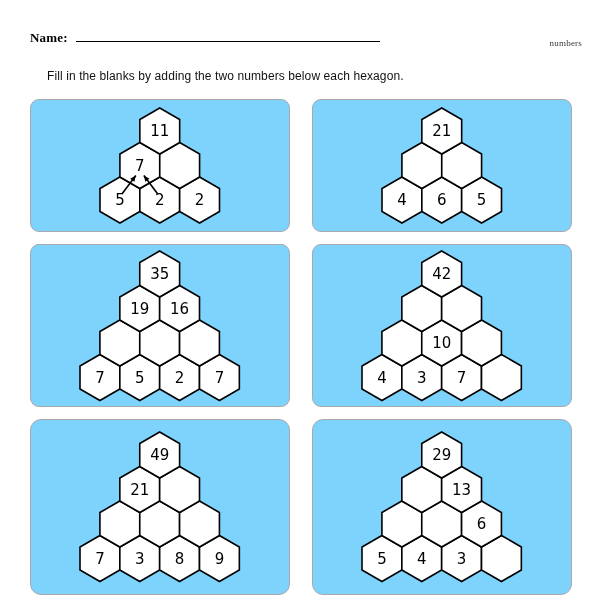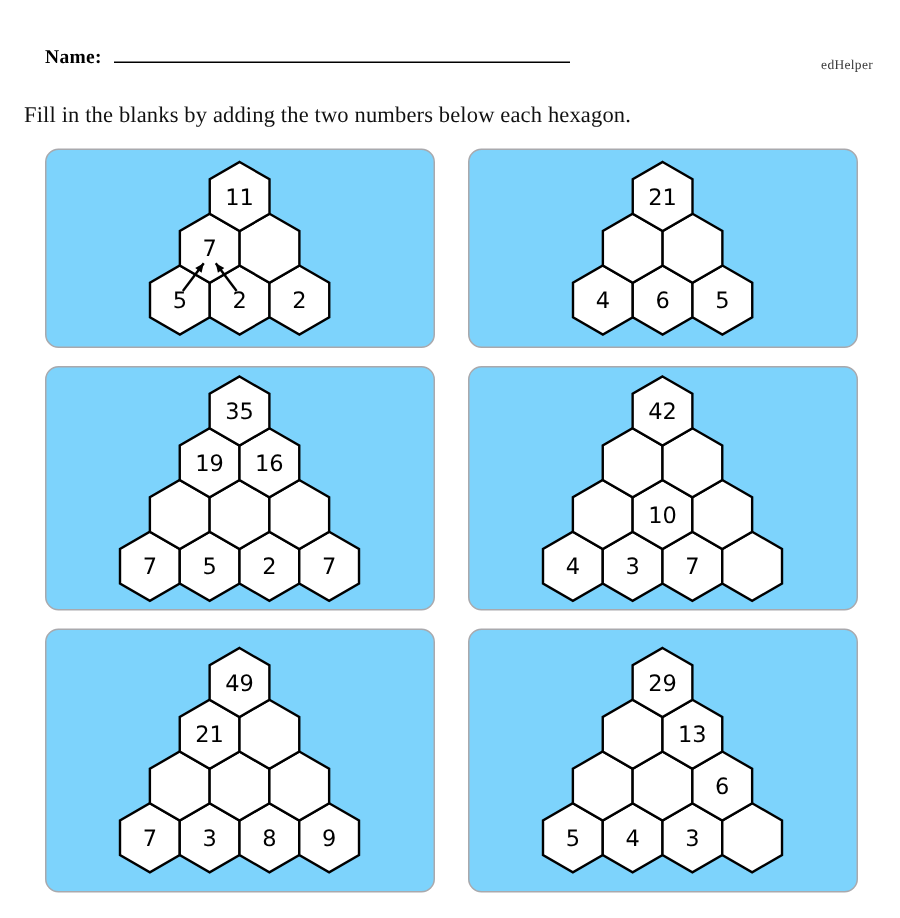--- a/index.html
+++ b/index.html
@@ -47,24 +47,24 @@
     white-space: nowrap;
   }
   .name-rule {
     flex: 1;
     margin-left: 8px;
     border-bottom: 1.4px solid #000;
     height: 9px;
   }
   .instructions {
     position: absolute;
-    left: 16px;
+    left: 47px;
     top: 69px;
-    font-family: Liberation Serif, serif;
-    font-size: 15px;
+    font-family: Liberation Sans, sans-serif;
+    font-size: 12px;
     letter-spacing: .1px;
     color: #111;
     white-space: nowrap;
   }
 
   
   .grid {
     position: absolute;
     left: 30px;
     top: 99px;
@@ -79,21 +79,21 @@
     border-radius: 9px;
     background: #7dd3fc;
     box-sizing: border-box;
     position: relative;
     display: flex;
     align-items: center;
     justify-content: center;
   }
   .card.h3 { height: 133px; }
   .card.h4 { height: 163px; text-align: center; }
-  .card.h4b { height: 176px; }
+  .card.h4b { height: 176px; border-radius: 11px; }
 
   .pyramid {
     position: relative;
   }
   .pyramid svg { display: block; }
   .hexlabel {
     font-family: "DejaVu Sans", sans-serif;
     font-size: 15px;
     fill: #000;
     text-anchor: middle;
@@ -110,21 +110,21 @@
     stroke-width: 1.6;
     fill: none;
   }
   .arrow-head { fill: #000; }
 </style>
 </head>
 <body>
 
 <div class="page">
 
-  <div class="brand">edHelper</div>
+  <div class="brand">numbers</div>
 
   <div class="name-row">
     <span class="name-label">Name:</span>
     <span class="name-rule"></span>
   </div>
 
   <div class="instructions">Fill in the blanks by adding the two numbers below each hexagon.</div>
 
   <div class="grid">
       <div class="card h3">

